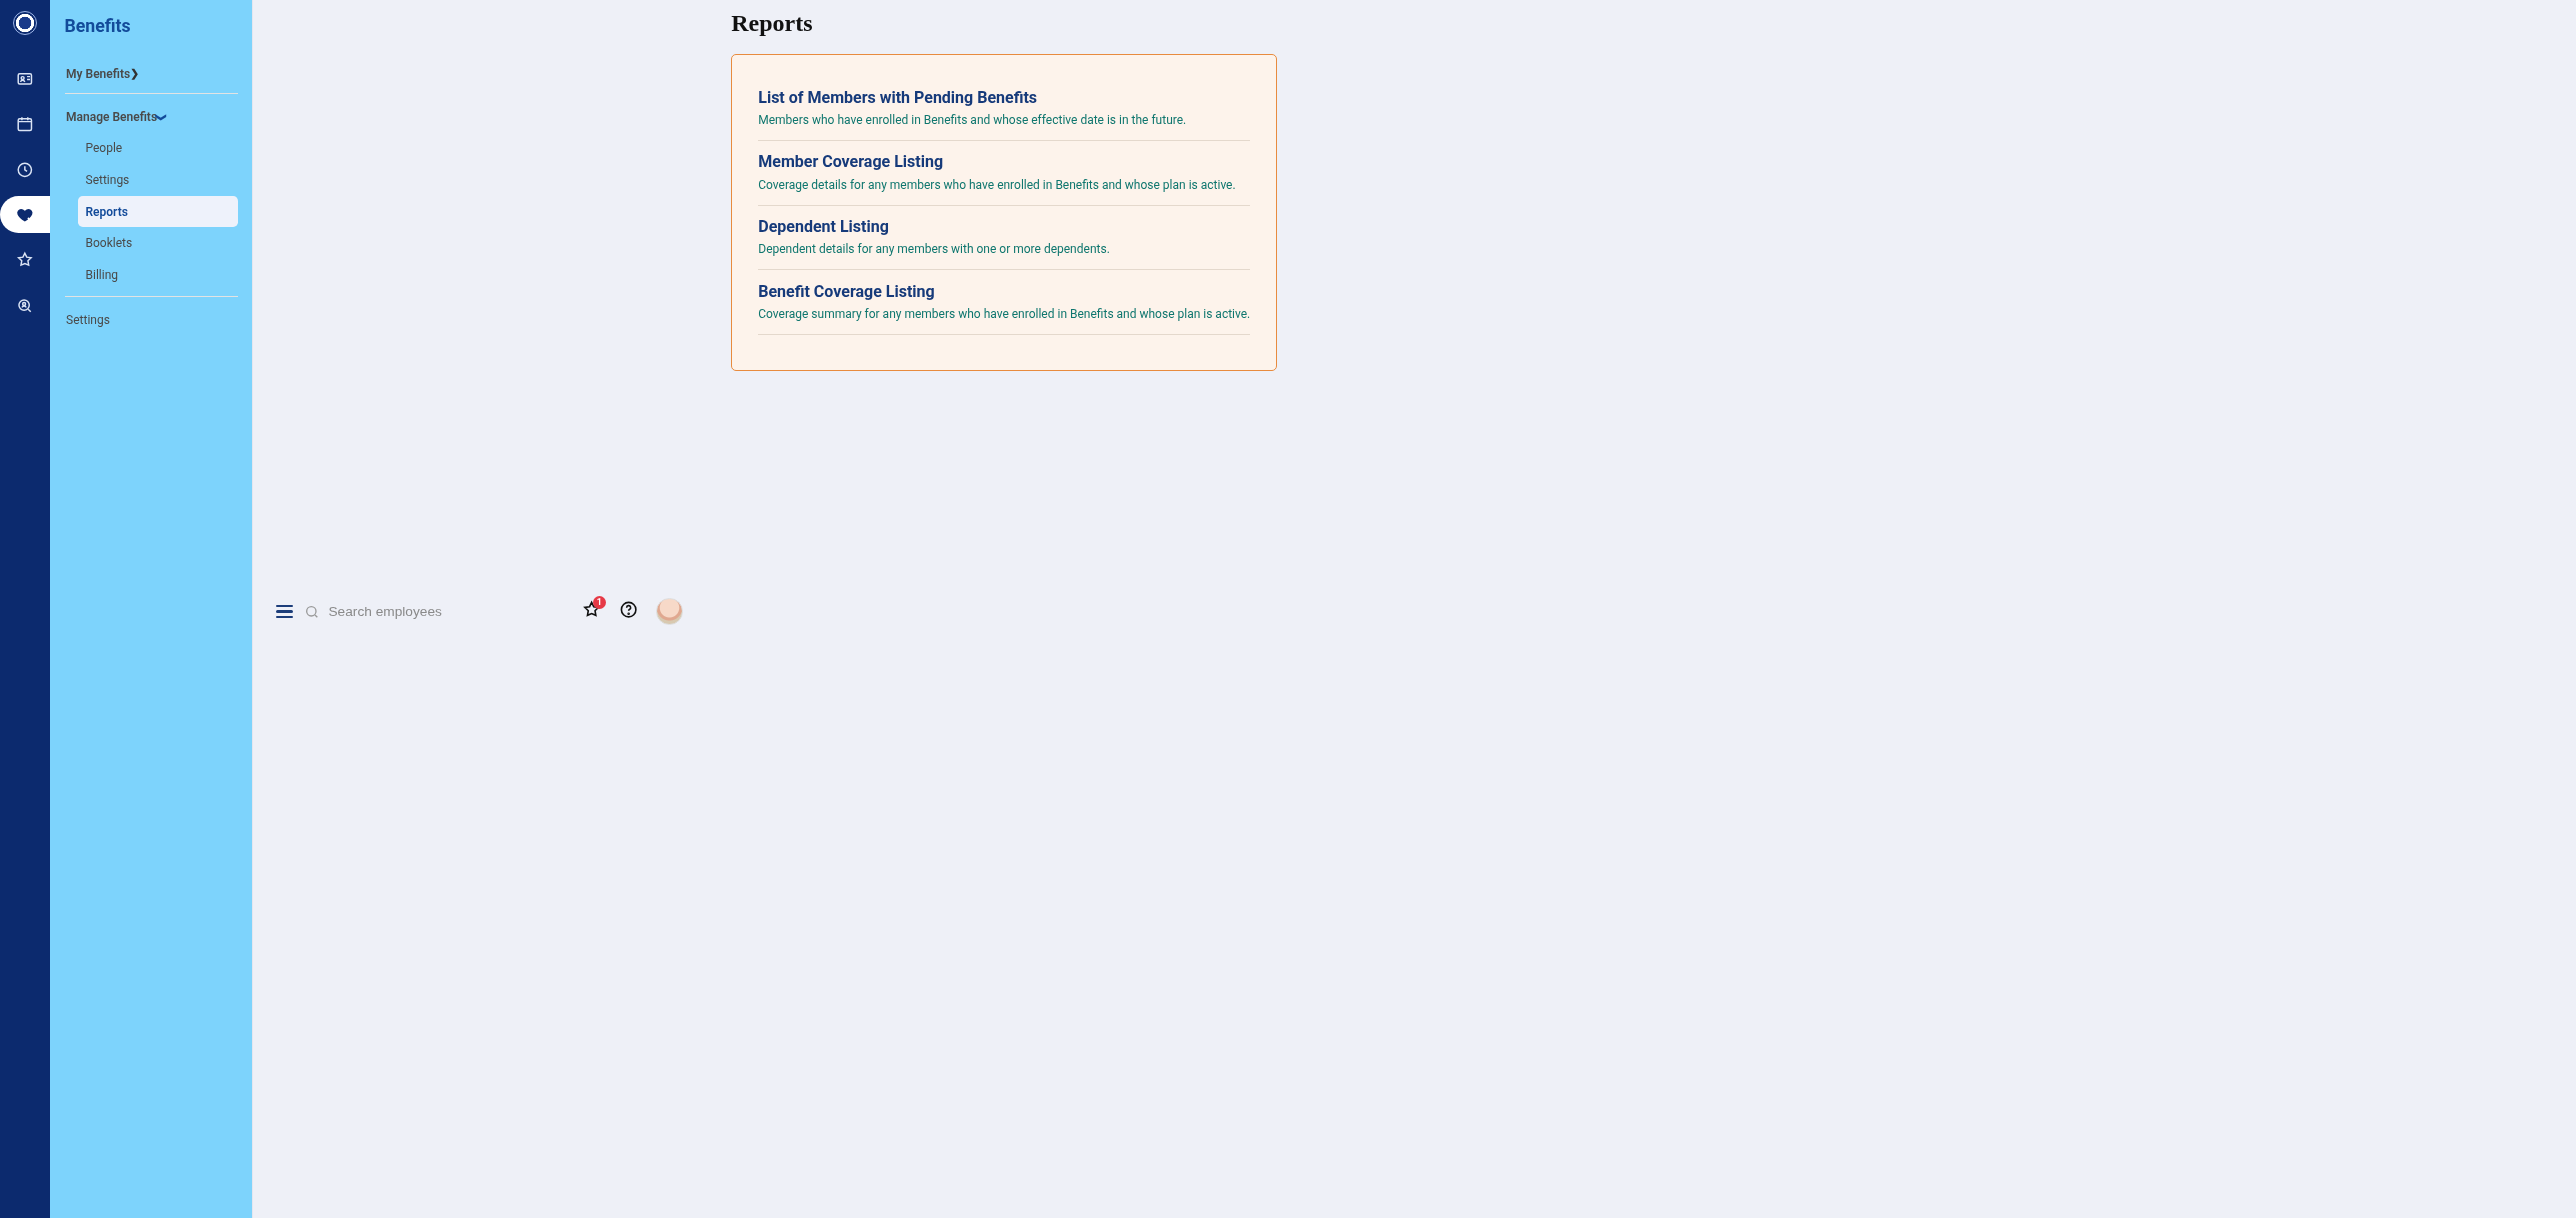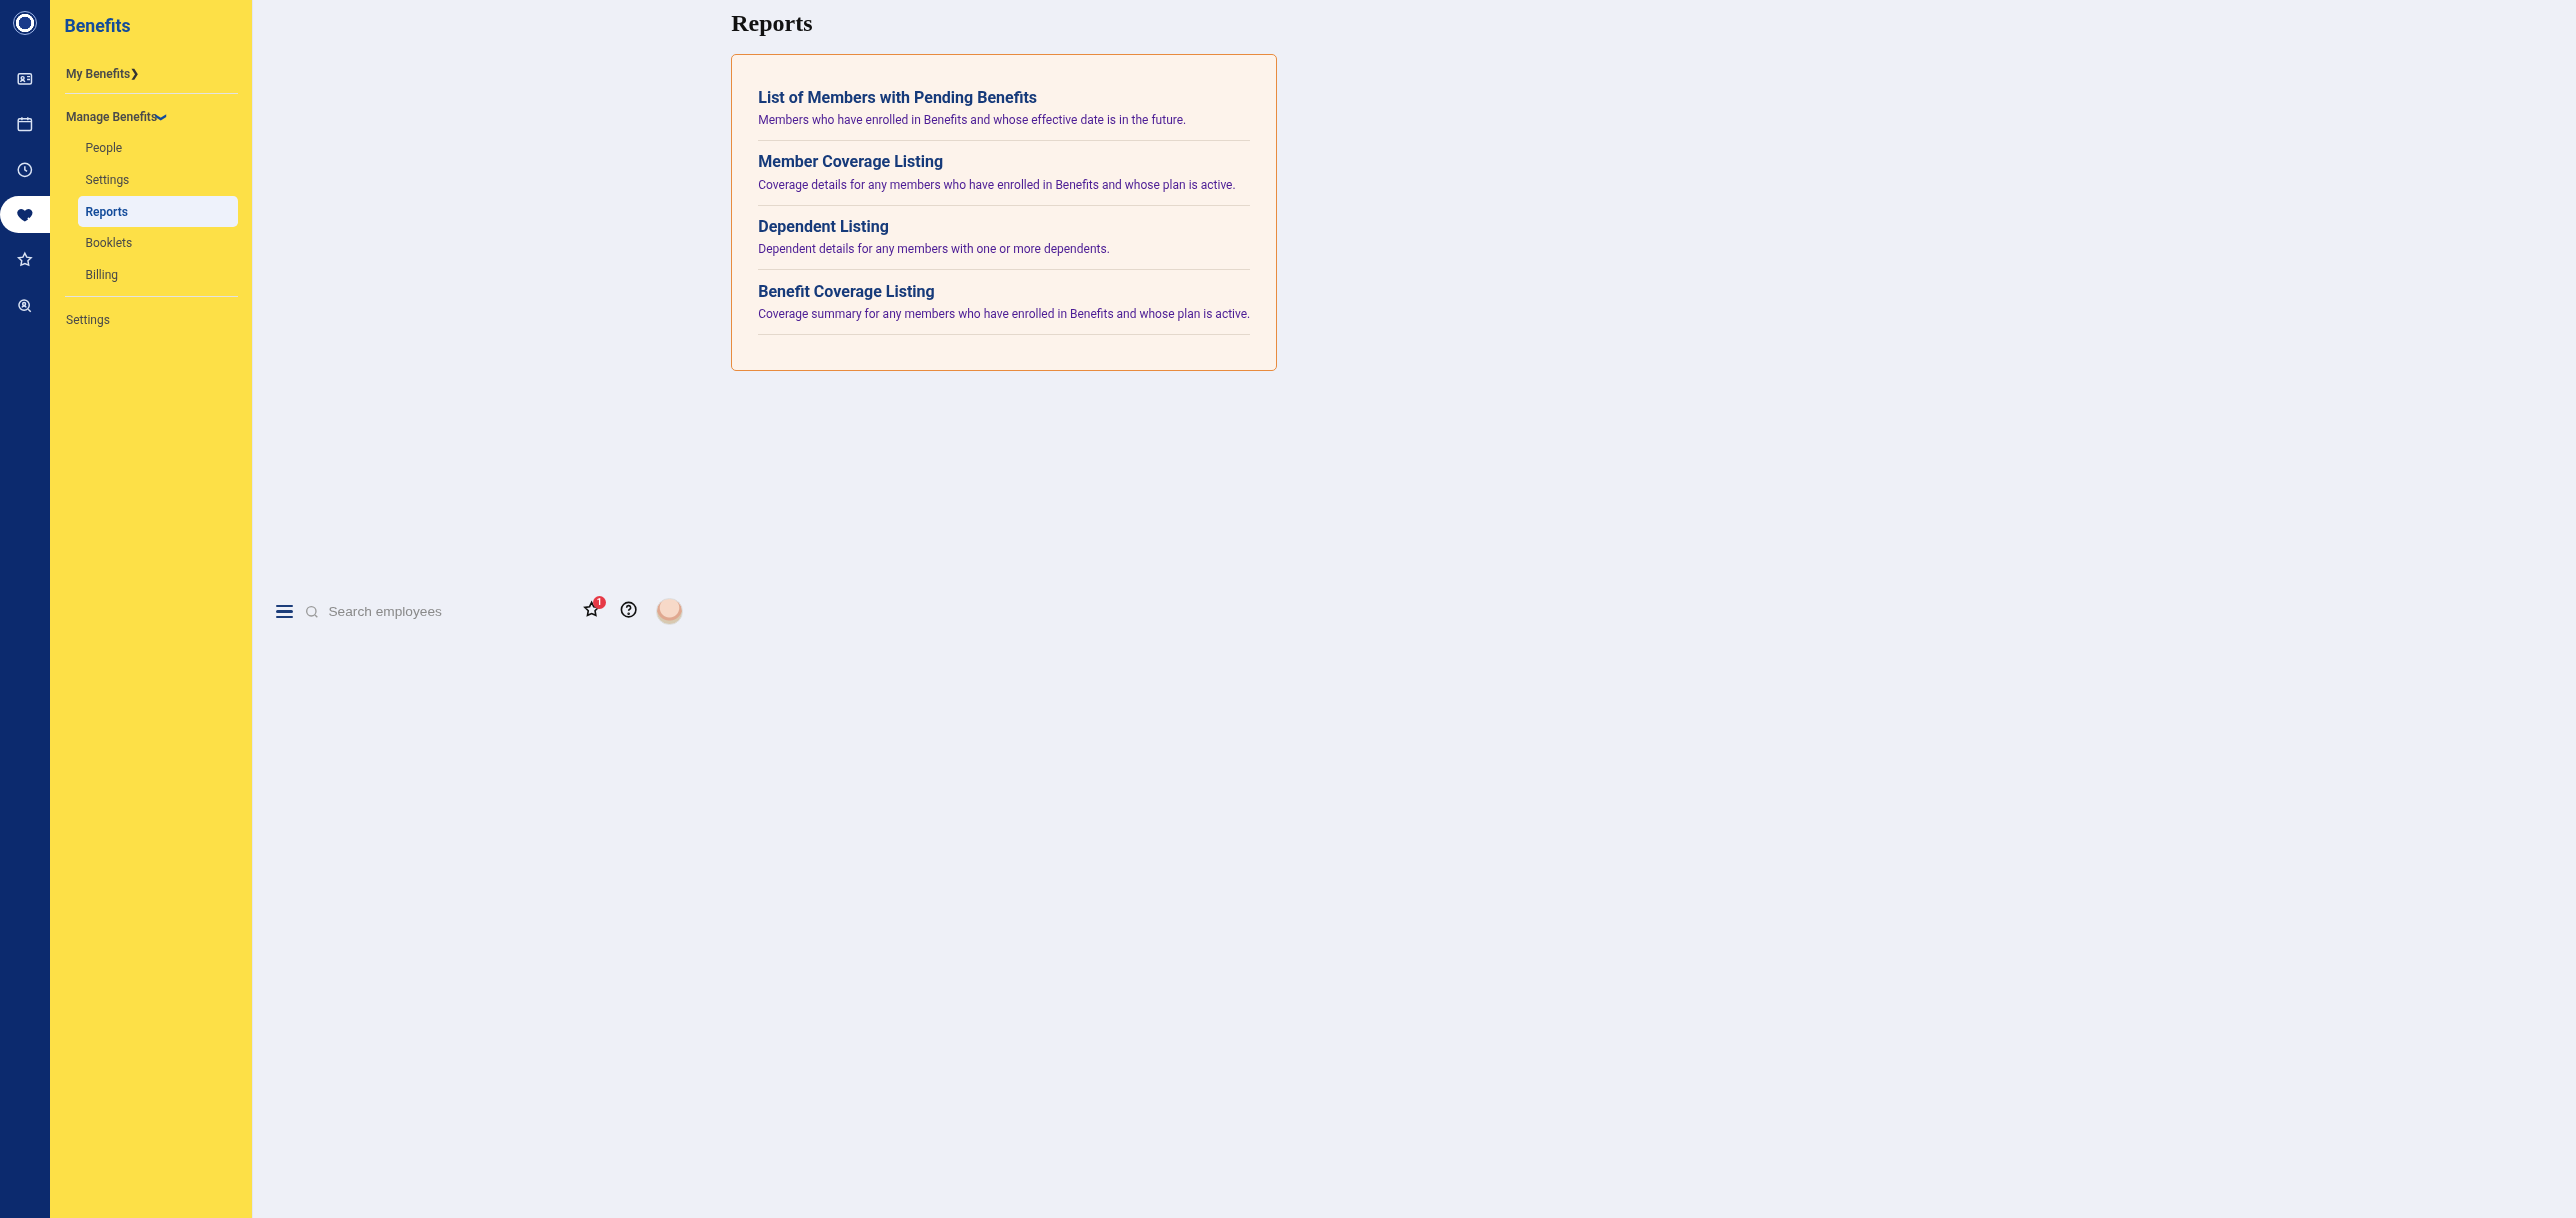--- a/index.html
+++ b/index.html
@@ -38,21 +38,21 @@
     left:-15.3px; top:-9.7px;
     width:50px; height:37px;
     background:#fff;
     border-radius: 22.5px 0 0 22.5px;
   }
   .rail-icon.active-wrap svg { position:relative; stroke:#0c2a6e; fill:#0c2a6e; }
 
   
   .sidebar {
     width: 203px;
-    background: #fde047;
+    background: #7dd3fc;
     flex-shrink:0;
     padding: 16px 14.5px 0 14.5px;
     border-right: 0.8px solid #e4e6ef;
   }
   .sidebar-title {
     font-size: 17.7px;
     font-weight: 700;
     color: #134b9a;
     margin-bottom: 22.5px;
   }
@@ -136,21 +136,21 @@
   }
   .reports-card {
     border: 1.6px solid #e88b3e;
     border-radius: 5px;
     background: #fdf3eb;
     padding: 21px 26px 24px 26px;
   }
   .report-item { padding: 11.3px 0 13px; border-bottom: 0.8px solid #e4d8cc; cursor:pointer; }
   .report-item:last-child { border-bottom:none; padding-bottom:0; }
   .report-title { font-size: 16px; font-weight:700; color:#163a7a; margin-bottom:6.4px; }
-  .report-desc  { font-size: 12px; color:#4c1d95; }
+  .report-desc  { font-size: 12px; color:#0f766e; }
 </style>
 </head>
 <body>
 
 <nav class="icon-rail">
   <div class="rail-logo"></div>
 
   <div class="rail-icon">
     <svg viewBox="0 0 24 24">
         <rect x="3" y="5" width="18" height="14" rx="2"></rect>

